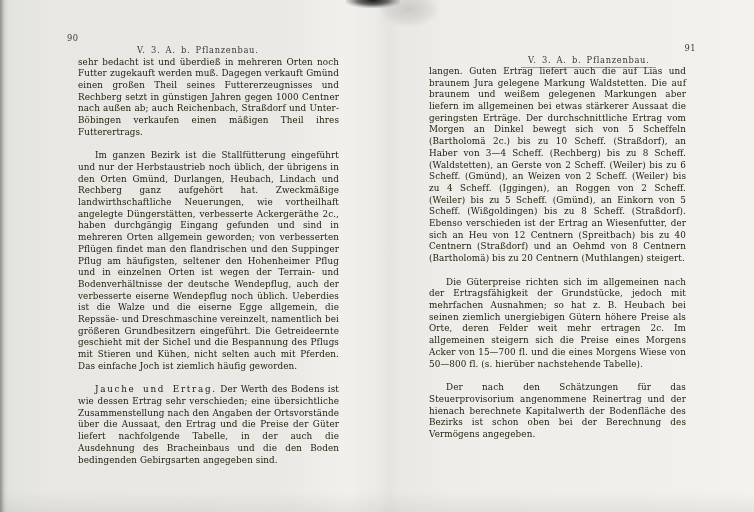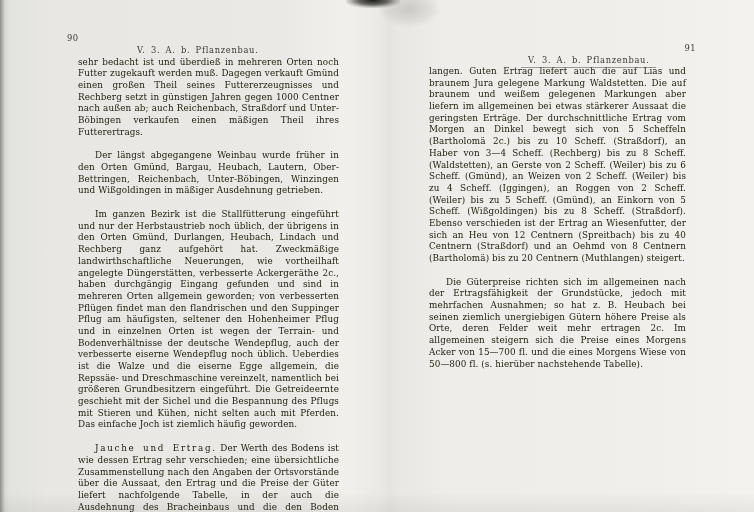--- a/index.html
+++ b/index.html
@@ -84,30 +84,30 @@
   <div class="binding-mark"></div>
   <div class="gutter-top-shade"></div>
 
   <div class="page page-left">
     <div class="pagehead">
       <span class="pagenum pagenum-left">90</span>
       <span class="runhead runhead-left">V. 3. A. b. Pflanzenbau.</span>
     </div>
     <div class="pagebody pagebody-left">
       <p class="noindent">sehr bedacht ist und überdieß in mehreren Orten noch Futter zugekauft werden muß. Dagegen verkauft Gmünd einen großen Theil seines Futtererzeugnisses und Rechberg setzt in günstigen Jahren gegen 1000 Centner nach außen ab; auch Reichenbach, Straßdorf und Unter-Böbingen verkaufen einen mäßigen Theil ihres Futterertrags.</p>
-      <p>Der längst abgegangene Weinbau wurde früher in den Orten Gmünd, Bargau, Heubach, Lautern, Ober-Bettringen, Reichenbach, Unter-Böbingen, Winzingen und Wißgoldingen in mäßiger Ausdehnung getrieben.</p>
       <p>Im ganzen Bezirk ist die Stallfütterung eingeführt und nur der Herbstaustrieb noch üblich, der übrigens in den Orten Gmünd, Durlangen, Heubach, Lindach und Rechberg ganz aufgehört hat. Zweckmäßige landwirthschaftliche Neuerungen, wie vortheilhaft angelegte Düngerstätten, verbesserte Ackergeräthe 2c., haben durchgängig Eingang gefunden und sind in mehreren Orten allgemein geworden; von verbesserten Pflügen findet man den flandrischen und den Suppinger Pflug am häufigsten, seltener den Hohenheimer Pflug und in einzelnen Orten ist wegen der Terrain- und Bodenverhältnisse der deutsche Wendepflug, auch der verbesserte eiserne Wendepflug noch üblich. Ueberdies ist die Walze und die eiserne Egge allgemein, die Repssäe- und Dreschmaschine vereinzelt, namentlich bei größeren Grundbesitzern eingeführt. Die Getreideernte geschieht mit der Sichel und die Bespannung des Pflugs mit Stieren und Kühen, nicht selten auch mit Pferden. Das einfache Joch ist ziemlich häufig geworden.</p>
       <p><span class="spaced-lead">Jauche und Ertrag.</span><span> Der Werth des Bodens ist wie dessen Ertrag sehr verschieden; eine übersichtliche Zusammenstellung nach den Angaben der Ortsvorstände über die Aussaat, den Ertrag und die Preise der Güter liefert nachfolgende Tabelle, in der auch die Ausdehnung des Bracheinbaus und die den Boden bedingenden Gebirgsarten angegeben sind.</span></p>
 
     </div>
   </div>
 
   <div class="page page-right">
     <div class="pagehead">
       <span class="runhead runhead-right">V. 3. A. b. Pflanzenbau.</span>
       <span class="pagenum pagenum-right">91</span>
     </div>
     <div class="pagebody pagebody-right">
       <p class="noindent">langen. Guten Ertrag liefert auch die auf Lias und braunem Jura gelegene Markung Waldstetten. Die auf braunem und weißem gelegenen Markungen aber liefern im allgemeinen bei etwas stärkerer Aussaat die geringsten Erträge. Der durchschnittliche Ertrag vom Morgen an Dinkel bewegt sich von 5 Scheffeln (Bartholomä 2c.) bis zu 10 Scheff. (Straßdorf), an Haber von 3—4 Scheff. (Rechberg) bis zu 8 Scheff. (Waldstetten), an Gerste von 2 Scheff. (Weiler) bis zu 6 Scheff. (Gmünd), an Weizen von 2 Scheff. (Weiler) bis zu 4 Scheff. (Iggingen), an Roggen von 2 Scheff. (Weiler) bis zu 5 Scheff. (Gmünd), an Einkorn von 5 Scheff. (Wißgoldingen) bis zu 8 Scheff. (Straßdorf). Ebenso verschieden ist der Ertrag an Wiesenfutter, der sich an Heu von 12 Centnern (Spreitbach) bis zu 40 Centnern (Straßdorf) und an Oehmd von 8 Centnern (Bartholomä) bis zu 20 Centnern (Muthlangen) steigert.</p>
       <p>Die Güterpreise richten sich im allgemeinen nach der Ertragsfähigkeit der Grundstücke, jedoch mit mehrfachen Ausnahmen; so hat z. B. Heubach bei seinen ziemlich unergiebigen Gütern höhere Preise als Orte, deren Felder weit mehr ertragen 2c. Im allgemeinen steigern sich die Preise eines Morgens Acker von 15—700 fl. und die eines Morgens Wiese von 50—800 fl. (s. hierüber nachstehende Tabelle).</p>
+      <p>Der nach den Schätzungen für das Steuerprovisorium angenommene Reinertrag und der hienach berechnete Kapitalwerth der Bodenfläche des Bezirks ist schon oben bei der Berechnung des Vermögens angegeben.</p>
     </div>
   </div>
 </div>
 
 </body></html>

